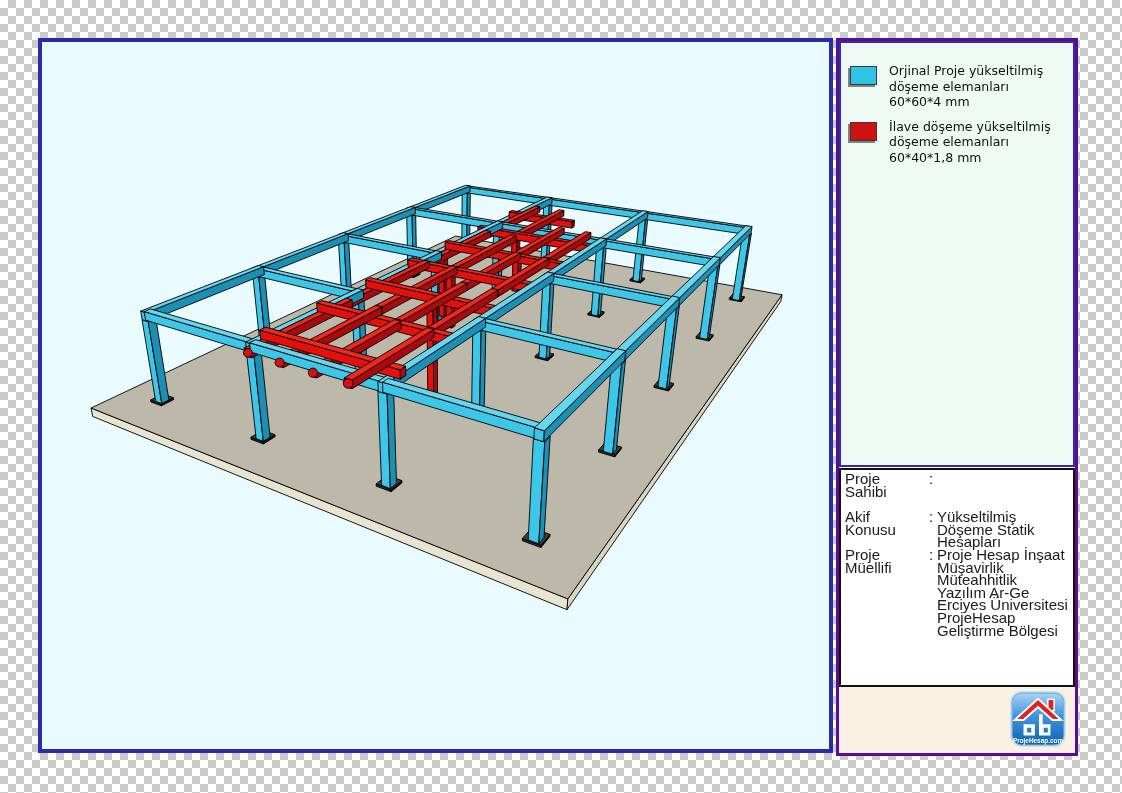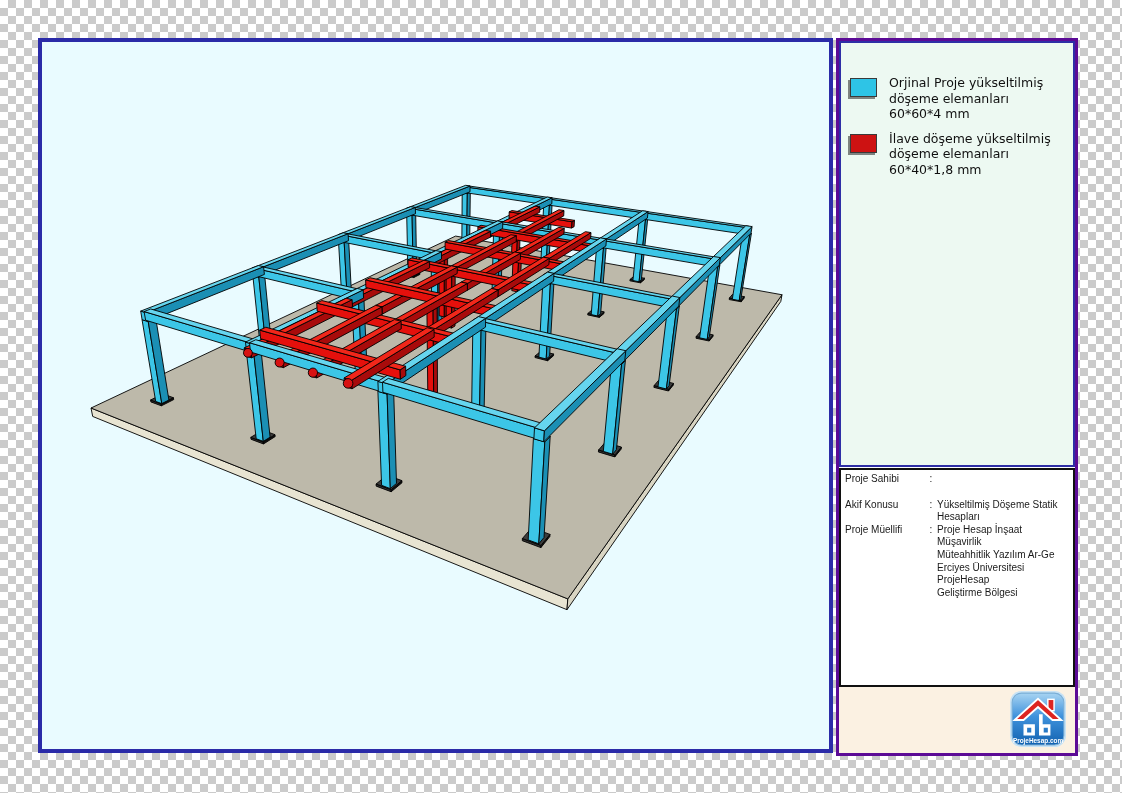--- a/index.html
+++ b/index.html
@@ -15,36 +15,36 @@
     box-sizing:border-box;border:4px solid #2b2ba8;background:#e9fbff;
   }
   .drawing svg{display:block;width:100%;height:100%;}
   .rightcol{
     position:absolute;left:836px;top:38px;width:242px;height:718px;
     box-sizing:border-box;border:3px solid #5c0b96;background:#ffffff;
     display:flex;flex-direction:column;
   }
   .legend{
     box-sizing:border-box;height:426px;background:#edf9f2;
-    border:2px solid #2e2ea6;padding:32px 8px 0 9px;flex:none;
+    border:2px solid #2e2ea6;padding:20px 8px 0 9px;flex:none;
   }
   .legend-item{display:flex;align-items:flex-start;margin-bottom:9px;}
   .swatch{
     flex:none;width:27px;height:19px;margin-top:3px;
     border:1.5px solid #3a3a3a;box-shadow:-2px 2px 0 rgba(35,35,35,.55);
     box-sizing:border-box;
   }
   .legend-text{
     margin-left:12px;font-family:"DejaVu Sans",sans-serif;
     font-size:12.5px;line-height:15.5px;color:#101010;white-space:nowrap;
   }
   .titleblock{
     box-sizing:border-box;height:219px;background:#ffffff;
     border:2px solid #101010;margin-top:1px;padding:3px 4px 0 4px;flex:none;
-    font-size:10px;line-height:12.6px;color:#1a1a1a;overflow:hidden;
+    font-size:15px;line-height:12.6px;color:#1a1a1a;overflow:hidden;
   }
   .tb-row{display:flex;align-items:flex-start;}
   .tb-row.gap{margin-bottom:13px;}
   .tb-label{flex:none;width:80px;}
   .tb-colon{flex:none;width:12px;text-align:center;}
   .tb-lines{flex:1;min-width:0;}
   .brandpanel{
     position:relative;flex:1;background:#fbf1e2;
   }
   .brandlogo{position:absolute;right:8px;top:3px;width:58px;height:58px;}

